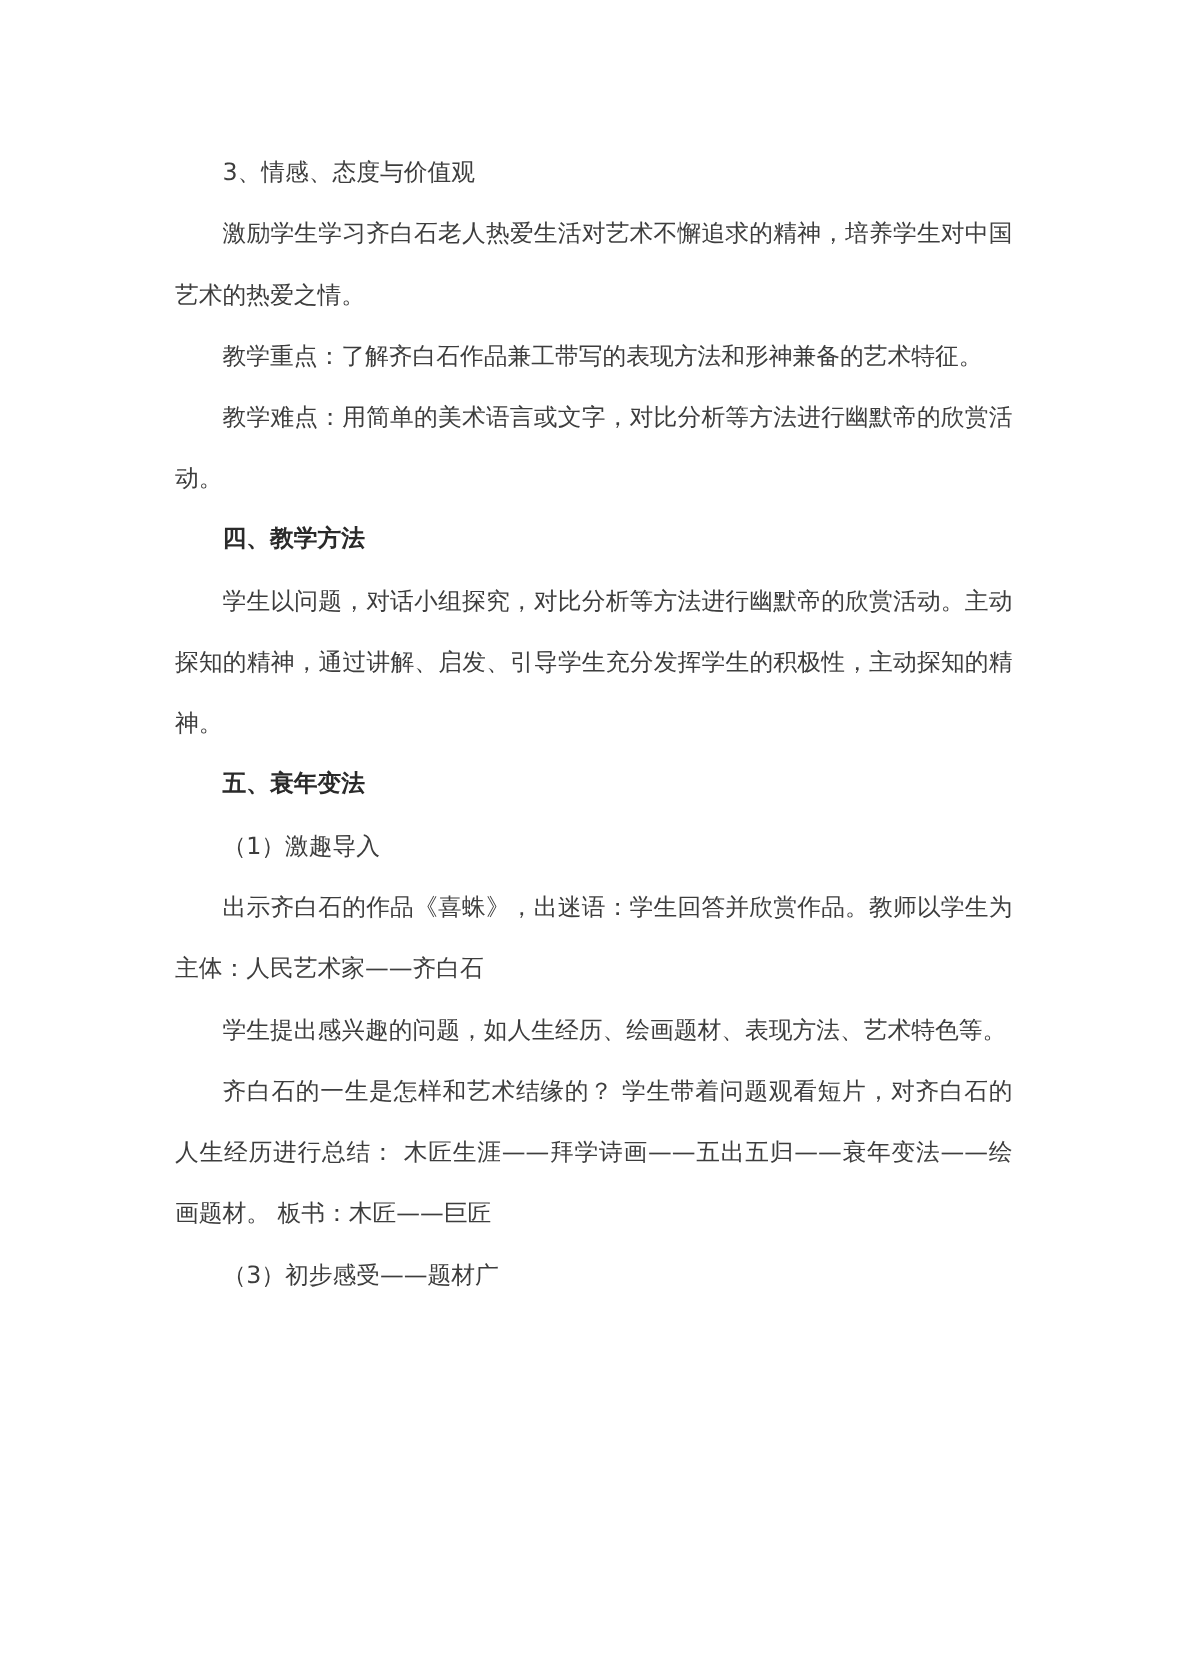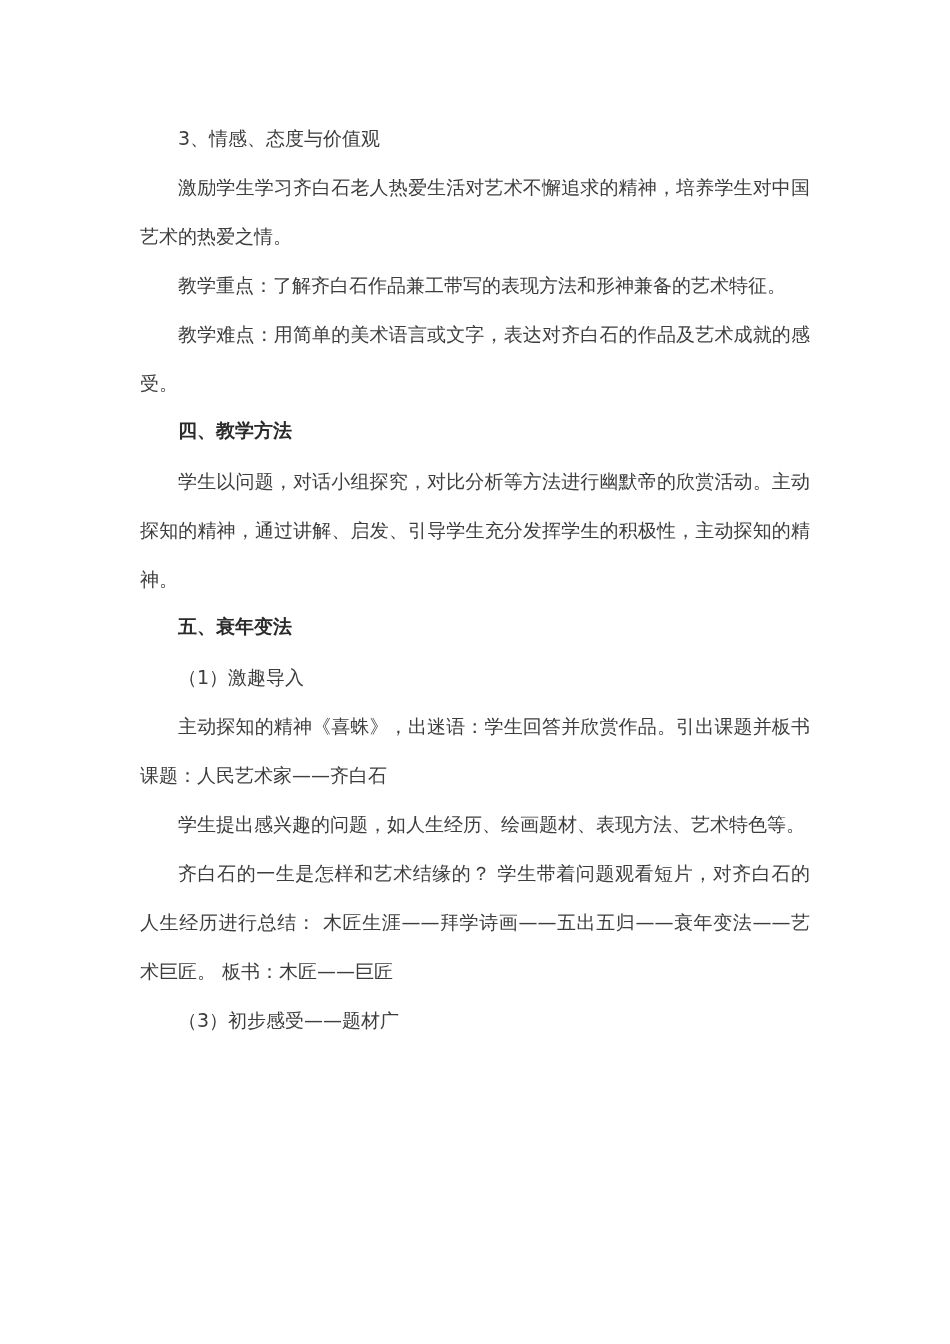--- a/index.html
+++ b/index.html
@@ -36,23 +36,23 @@
   }
 </style>
 </head>
 <body>
 
 <div class="page">
   <div>
       <p class="para">3、情感、态度与价值观</p>
       <p class="para">激励学生学习齐白石老人热爱生活对艺术不懈追求的精神，培养学生对中国艺术的热爱之情。</p>
       <p class="para">教学重点：了解齐白石作品兼工带写的表现方法和形神兼备的艺术特征。</p>
-      <p class="para">教学难点：用简单的美术语言或文字，表达对齐白石的作品及艺术成就的感受。</p>
+      <p class="para">教学难点：用简单的美术语言或文字，对比分析等方法进行幽默帝的欣赏活动。</p>
       <p class="para bold">四、教学方法</p>
       <p class="para">学生以问题，对话小组探究，对比分析等方法进行幽默帝的欣赏活动。主动探知的精神，通过讲解、启发、引导学生充分发挥学生的积极性，主动探知的精神。</p>
       <p class="para bold">五、衰年变法</p>
       <p class="para">（1）激趣导入</p>
-      <p class="para">主动探知的精神《喜蛛》，出迷语：学生回答并欣赏作品。引出课题并板书课题：人民艺术家——齐白石</p>
+      <p class="para">出示齐白石的作品《喜蛛》，出迷语：学生回答并欣赏作品。教师以学生为主体：人民艺术家——齐白石</p>
       <p class="para">学生提出感兴趣的问题，如人生经历、绘画题材、表现方法、艺术特色等。</p>
-      <p class="para">齐白石的一生是怎样和艺术结缘的？ 学生带着问题观看短片，对齐白石的人生经历进行总结： 木匠生涯——拜学诗画——五出五归——衰年变法——艺术巨匠。 板书：木匠——巨匠</p>
+      <p class="para">齐白石的一生是怎样和艺术结缘的？ 学生带着问题观看短片，对齐白石的人生经历进行总结： 木匠生涯——拜学诗画——五出五归——衰年变法——绘画题材。 板书：木匠——巨匠</p>
       <p class="para">（3）初步感受——题材广</p>
     </div>
 </div>
 
 </body></html>

